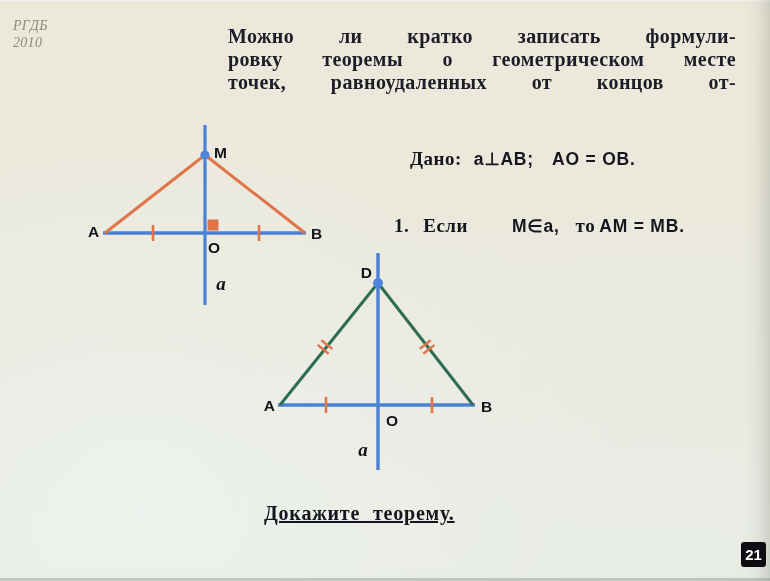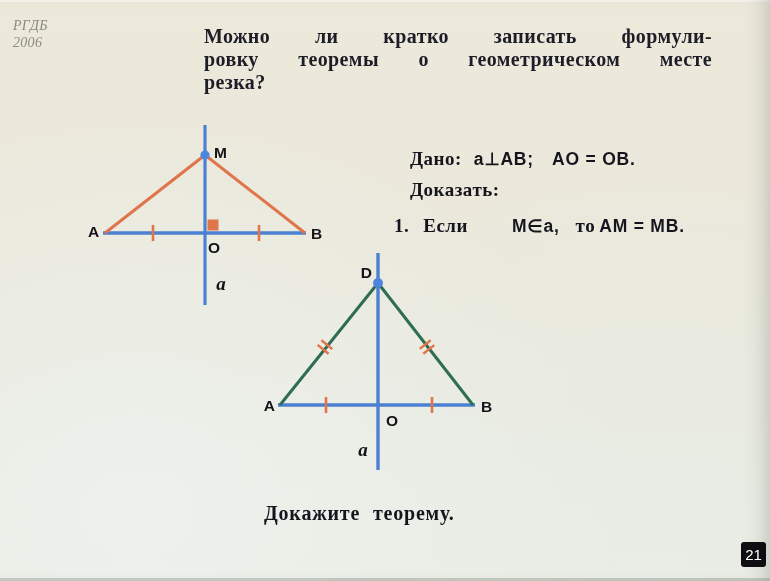--- a/index.html
+++ b/index.html
@@ -13,21 +13,21 @@
     box-shadow: inset -16px 0 20px -12px rgba(140,145,135,.45),
                 inset 0 -3px 0 rgba(95,100,90,.28),
                 inset 0 2px 0 rgba(255,255,255,.5);
   }
   .watermark {
     position:absolute; left:13px; top:17px;
     font-style:italic; font-size:14px; line-height:17px;
     color:#8b8b80; letter-spacing:.3px;
   }
   .title {
-    position:absolute; left:204px; top:25px; width:508px;
+    position:absolute; left:228px; top:25px; width:508px;
     font-weight:bold; font-size:20px; line-height:23px;
     color:#1d1d28; letter-spacing:.4px;
   }
   .tline { text-align:justify; text-align-last:justify; }
   .tline.last { text-align:justify; text-align-last:left; }
 
   .given { position:absolute; left:394px; top:146px; width:372px; height:120px; color:#15151e; }
   .grow { position:absolute; white-space:nowrap; }
   .r1 { left:16px; top:2px; }
   .r2 { left:16px; top:33px; }
@@ -38,42 +38,43 @@
 
   .diagram1 { position:absolute; left:78px;  top:118px; }
   .diagram2 { position:absolute; left:248px; top:248px; }
   .dlabel  { font-family:"Liberation Sans", sans-serif; font-weight:bold; font-size:15.5px; fill:#121218; }
   .alabel  { font-family:"Liberation Serif", serif; font-style:italic; font-weight:bold; font-size:19px; fill:#121218; }
 
   .footer {
     position:absolute; left:264px; top:502px;
     font-weight:bold; font-size:20px; letter-spacing:.8px; word-spacing:7px;
     color:#15151e;
+    text-decoration:underline;
   }
   .badge {
     position:absolute; left:741px; top:542px; width:25px; height:25px;
     background:#0e0e12; color:#ffffff; border-radius:3px;
-    font-family:"Liberation Sans", sans-serif; font-weight:normal; font-size:15px;
+    font-family:"Liberation Sans", sans-serif; font-weight:bold; font-size:15px;
     display:flex; align-items:center; justify-content:center;
   }
 </style>
 </head>
 <body>
 
 <div class="slide">
 
   <div class="watermark">
     <div>РГДБ</div>
-    <div>2006</div>
+    <div>2010</div>
   </div>
 
   <div class="title">
     <div class="tline">Можно ли кратко записать формули-</div>
     <div class="tline">ровку теоремы о геометрическом месте</div>
-    <div class="tline last">резка?</div>
+    <div class="tline">точек, равноудаленных от концов от-</div>
   </div>
 
   <svg class="diagram1" width="250" height="192" viewBox="0 0 250 192">
     <line x1="127" y1="7" x2="127" y2="187" stroke="#4b80d2" stroke-width="3.2"></line>
     <line x1="25" y1="115" x2="228" y2="115" stroke="#4b80d2" stroke-width="3.4"></line>
     <line x1="27" y1="115" x2="127" y2="37" stroke="#e0744a" stroke-width="3"></line>
     <line x1="127" y1="37" x2="227" y2="115" stroke="#e0744a" stroke-width="3"></line>
     <rect x="129.5" y="101.5" width="11" height="11" fill="#e0744a"></rect>
     <line x1="75" y1="107" x2="75" y2="123" stroke="#e0744a" stroke-width="2.6"></line>
     <line x1="181" y1="107" x2="181" y2="123" stroke="#e0744a" stroke-width="2.6"></line>
@@ -83,23 +84,20 @@
     <text class="dlabel" x="233" y="121">B</text>
     <text class="dlabel" x="136" y="135" text-anchor="middle">O</text>
     <text class="alabel" x="143" y="172" text-anchor="middle">a</text>
   </svg>
 
   <div class="given">
     <div class="grow r1">
       <span class="sr">Дано:</span>
       <span class="mt" style="margin-left:8px">a⊥AB;</span>
       <span class="mt" style="margin-left:14px">AO = OB.</span>
-    </div>
-    <div class="grow r2">
-      <span class="sr">Доказать:</span>
     </div>
     <div class="grow r3">
       <span class="sr">1.</span>
       <span class="sr" style="margin-left:10px">Если</span>
       <span class="mt" style="margin-left:40px">M∈a,</span>
       <span class="sr" style="margin-left:12px">то</span>
       <span class="mt" style="">AM = MB.</span>
     </div>
   </div>
 

